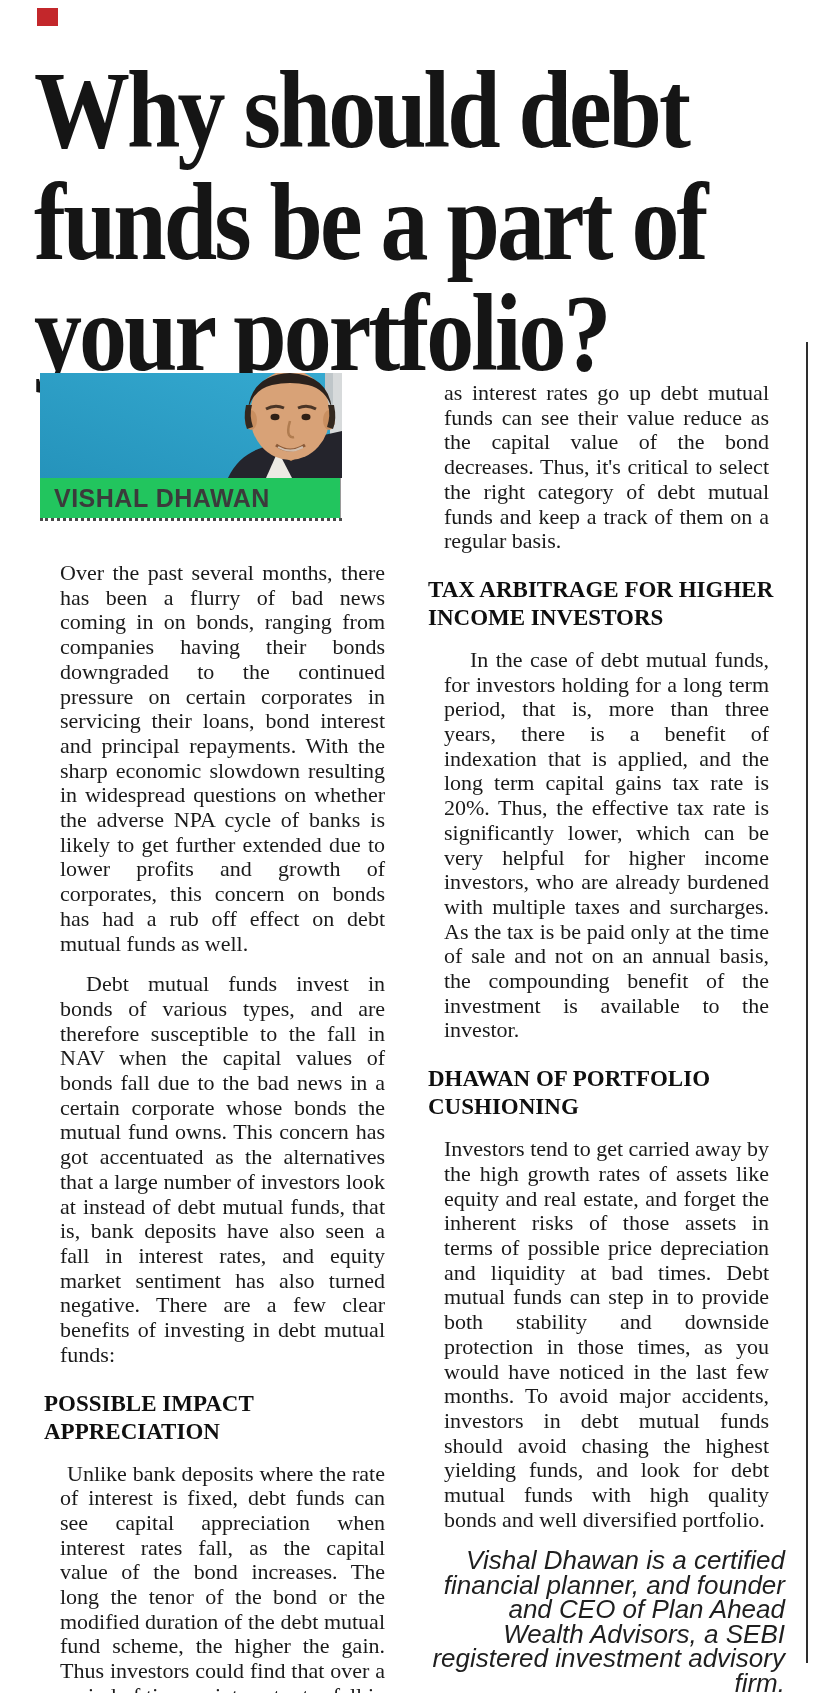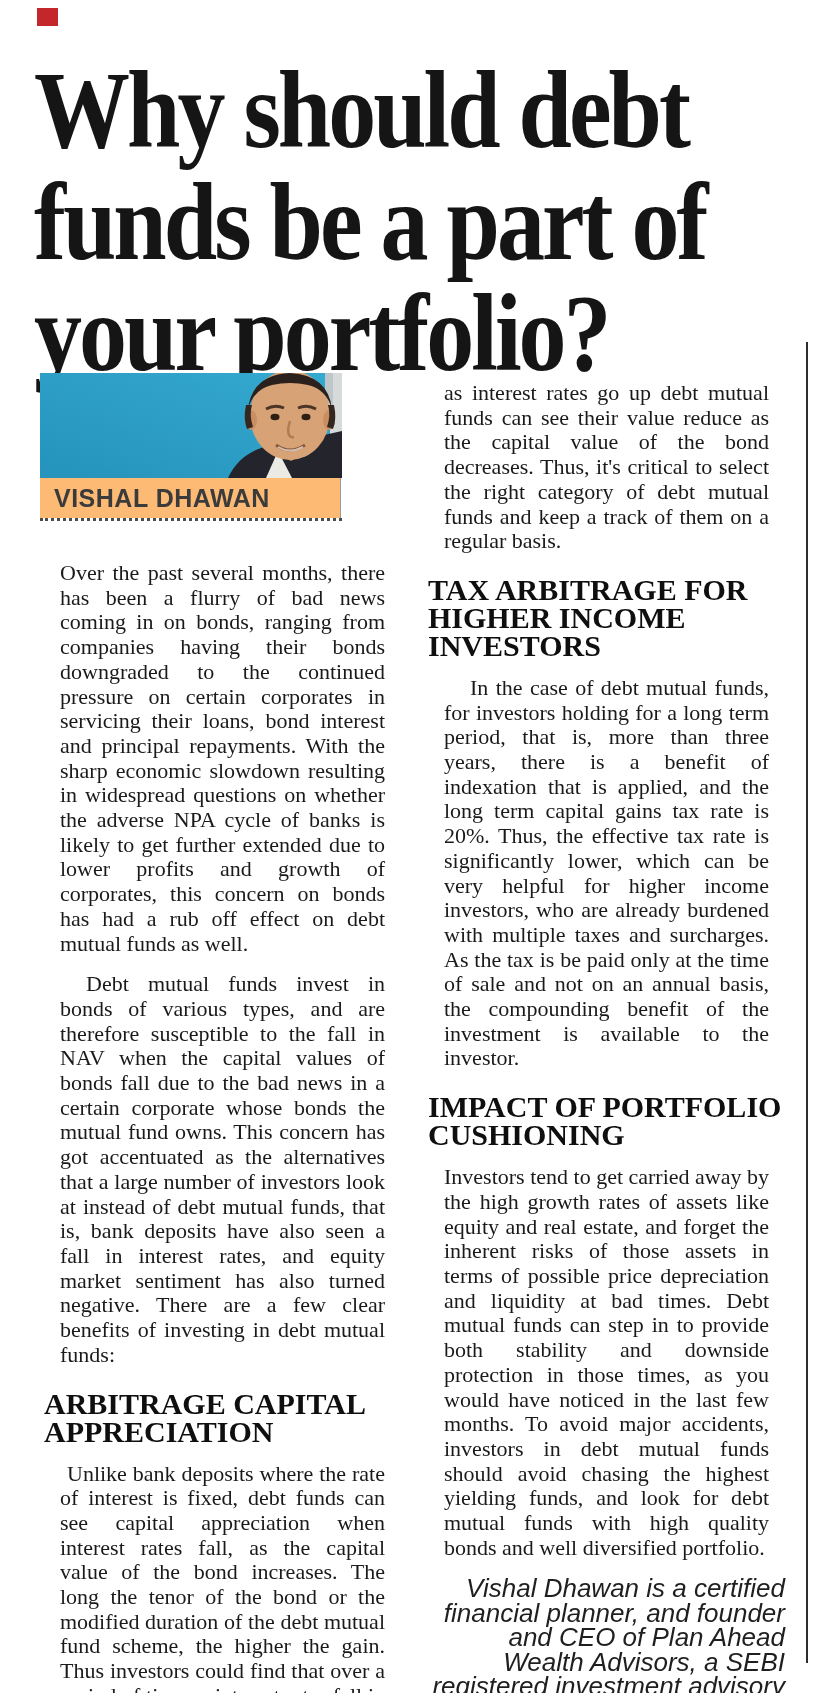--- a/index.html
+++ b/index.html
@@ -17,36 +17,36 @@
     font-weight:bold;font-size:96px;line-height:97px;letter-spacing:-3px;
     color:#151515;transform:scaleY(1.15);transform-origin:top left;
     font-family:"Liberation Serif", serif;
   }
   .author-card{
     position:absolute;left:40px;top:373px;width:302px;
     border-bottom:3px dotted #4a4a4a;
   }
   .author-photo{display:block;width:302px;height:105px;}
   .author-namebar{
-    width:301px;height:40px;background:#fdba74;border-right:1px solid #9a9a9a;
+    width:301px;height:40px;background:#22c55e;border-right:1px solid #9a9a9a;
     display:flex;align-items:center;
     font-family:"Liberation Sans", sans-serif;font-size:25px;font-weight:bold;
     letter-spacing:0.5px;color:#3b3b3b;padding-left:14px;box-sizing:border-box;
   }
   .col{
     position:absolute;width:357px;
     font-size:22px;line-height:24.7px;text-align:justify;color:#1a1a1a;
   }
   .col-left{left:44px;top:545px;}
   .col-right{left:428px;top:365px;}
   .col p{margin:16px;}
   .col p.indent{text-indent:26px;}
   .col p.lead-space{text-indent:7px;}
   .col h3{
-    margin:22px 0 2px 0;font-size:30px;line-height:28px;
+    margin:22px 0 2px 0;font-size:23px;line-height:28px;
     font-weight:bold;color:#0f0f0f;text-align:left;letter-spacing:0;
   }
   .byline{
     margin-top:8px;text-align:right;
     font-family:"Liberation Sans", sans-serif;font-style:italic;
     font-size:26px;line-height:24.5px;color:#1f1f1f;
   }
   .column-rule{
     position:absolute;left:806px;top:342px;width:2px;height:1321px;
     background:#2e2e2e;
@@ -100,26 +100,26 @@
     <path d="M238,74 q12,7 25,0" stroke="#f0e8e0" stroke-width="2" fill="none" opacity="0.7"></path>
   </svg>
   <div class="author-namebar">
     <span>VISHAL DHAWAN</span>
   </div>
 </div>
 
 <div class="col col-left">
   <p>Over the past several months, there has been a flurry of bad news coming in on bonds, ranging from companies having their bonds downgraded to the continued pressure on certain corporates in servicing their loans, bond interest and principal repayments. With the sharp economic slowdown resulting in widespread questions on whether the adverse NPA cycle of banks is likely to get further extended due to lower profits and growth of corporates, this concern on bonds has had a rub off effect on debt mutual funds as well.</p>
   <p class="indent">Debt mutual funds invest in bonds of various types, and are therefore susceptible to the fall in NAV when the capital values of bonds fall due to the bad news in a certain corporate whose bonds the mutual fund owns. This concern has got accentuated as the alternatives that a large number of investors look at instead of debt mutual funds, that is, bank deposits have also seen a fall in interest rates, and equity market sentiment has also turned negative. There are a few clear benefits of investing in debt mutual funds:</p>
-  <h3>ARBITRAGE CAPITAL APPRECIATION</h3>
+  <h3>POSSIBLE IMPACT APPRECIATION</h3>
   <p class="lead-space">Unlike bank deposits where the rate of interest is fixed, debt funds can see capital appreciation when interest rates fall, as the capital value of the bond increases. The long the tenor of the bond or the modified duration of the debt mutual fund scheme, the higher the gain. Thus investors could find that over a period of time as interest rates fall in countries, debt mutual funds can give investors the opportunity to take advantage of falling interest rates. Investors also need to remember that</p>
 </div>
 
 <div class="col col-right">
   <p>as interest rates go up debt mutual funds can see their value reduce as the capital value of the bond decreases. Thus, it's critical to select the right category of debt mutual funds and keep a track of them on a regular basis.</p>
   <h3>TAX ARBITRAGE FOR HIGHER INCOME INVESTORS</h3>
   <p class="indent">In the case of debt mutual funds, for investors holding for a long term period, that is, more than three years, there is a benefit of indexation that is applied, and the long term capital gains tax rate is 20%. Thus, the effective tax rate is significantly lower, which can be very helpful for higher income investors, who are already burdened with multiple taxes and surcharges. As the tax is be paid only at the time of sale and not on an annual basis, the compounding benefit of the investment is available to the investor.</p>
-  <h3>IMPACT OF PORTFOLIO CUSHIONING</h3>
+  <h3>DHAWAN OF PORTFOLIO CUSHIONING</h3>
   <p>Investors tend to get carried away by the high growth rates of assets like equity and real estate, and forget the inherent risks of those assets in terms of possible price depreciation and liquidity at bad times. Debt mutual funds can step in to provide both stability and downside protection in those times, as you would have noticed in the last few months. To avoid major accidents, investors in debt mutual funds should avoid chasing the highest yielding funds, and look for debt mutual funds with high quality bonds and well diversified portfolio.</p>
   <div class="byline">Vishal Dhawan is a certified financial planner, and founder and CEO of Plan Ahead Wealth Advisors, a SEBI registered investment advisory firm.</div>
 </div>
 
 <div class="column-rule"></div>
 
 </body></html>

